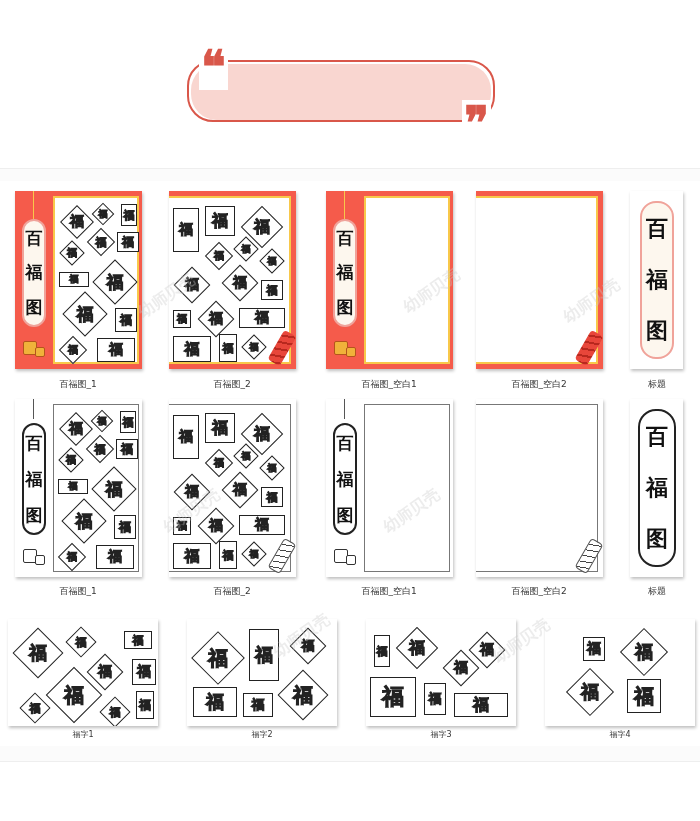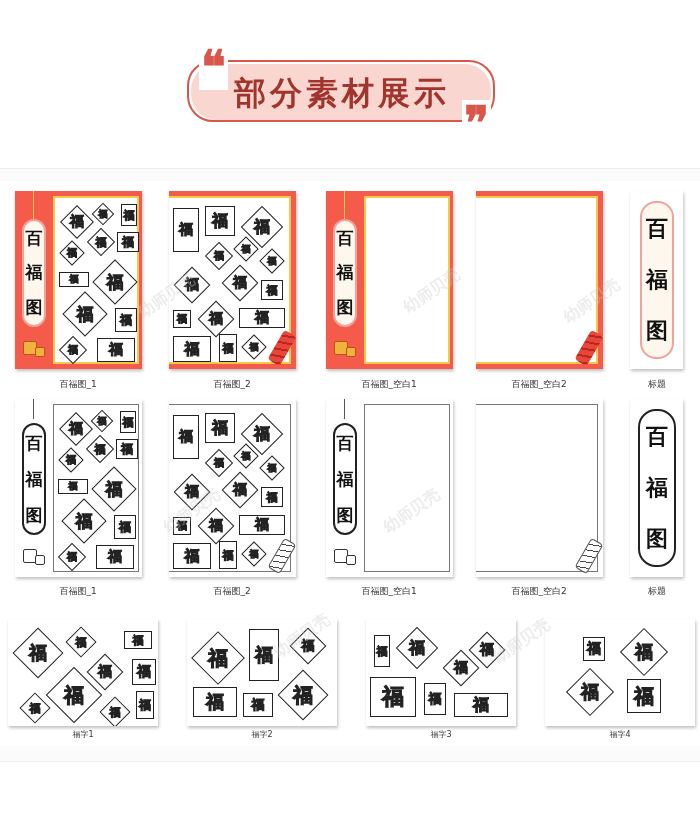--- a/index.html
+++ b/index.html
@@ -53,21 +53,20 @@
       transform: rotate(-35deg); white-space: nowrap; pointer-events: none; }
   </style>
 </head>
 <body>
 
 <div class="banner">
   <div class="banner-bg"></div>
   <div class="banner-line"></div>
   <div class="quote open">❝</div>
   <div class="quote close">❞</div>
-  <div class="banner-title">部分素材展示</div>
 </div>
 
 <div class="panel">
   <div class="panel-inner">
 
     <div class="card red-frame" style="left:15px; top:10px; width:127px; height:178px;">
       <div class="hook" style="left:18px; top:0; height:28px;"></div>
       <div class="scroll-pill" style="left:7px; top:28px; width:24px; height:108px;">
         <span class="pill-char">百</span>
         <span class="pill-char">福</span>

